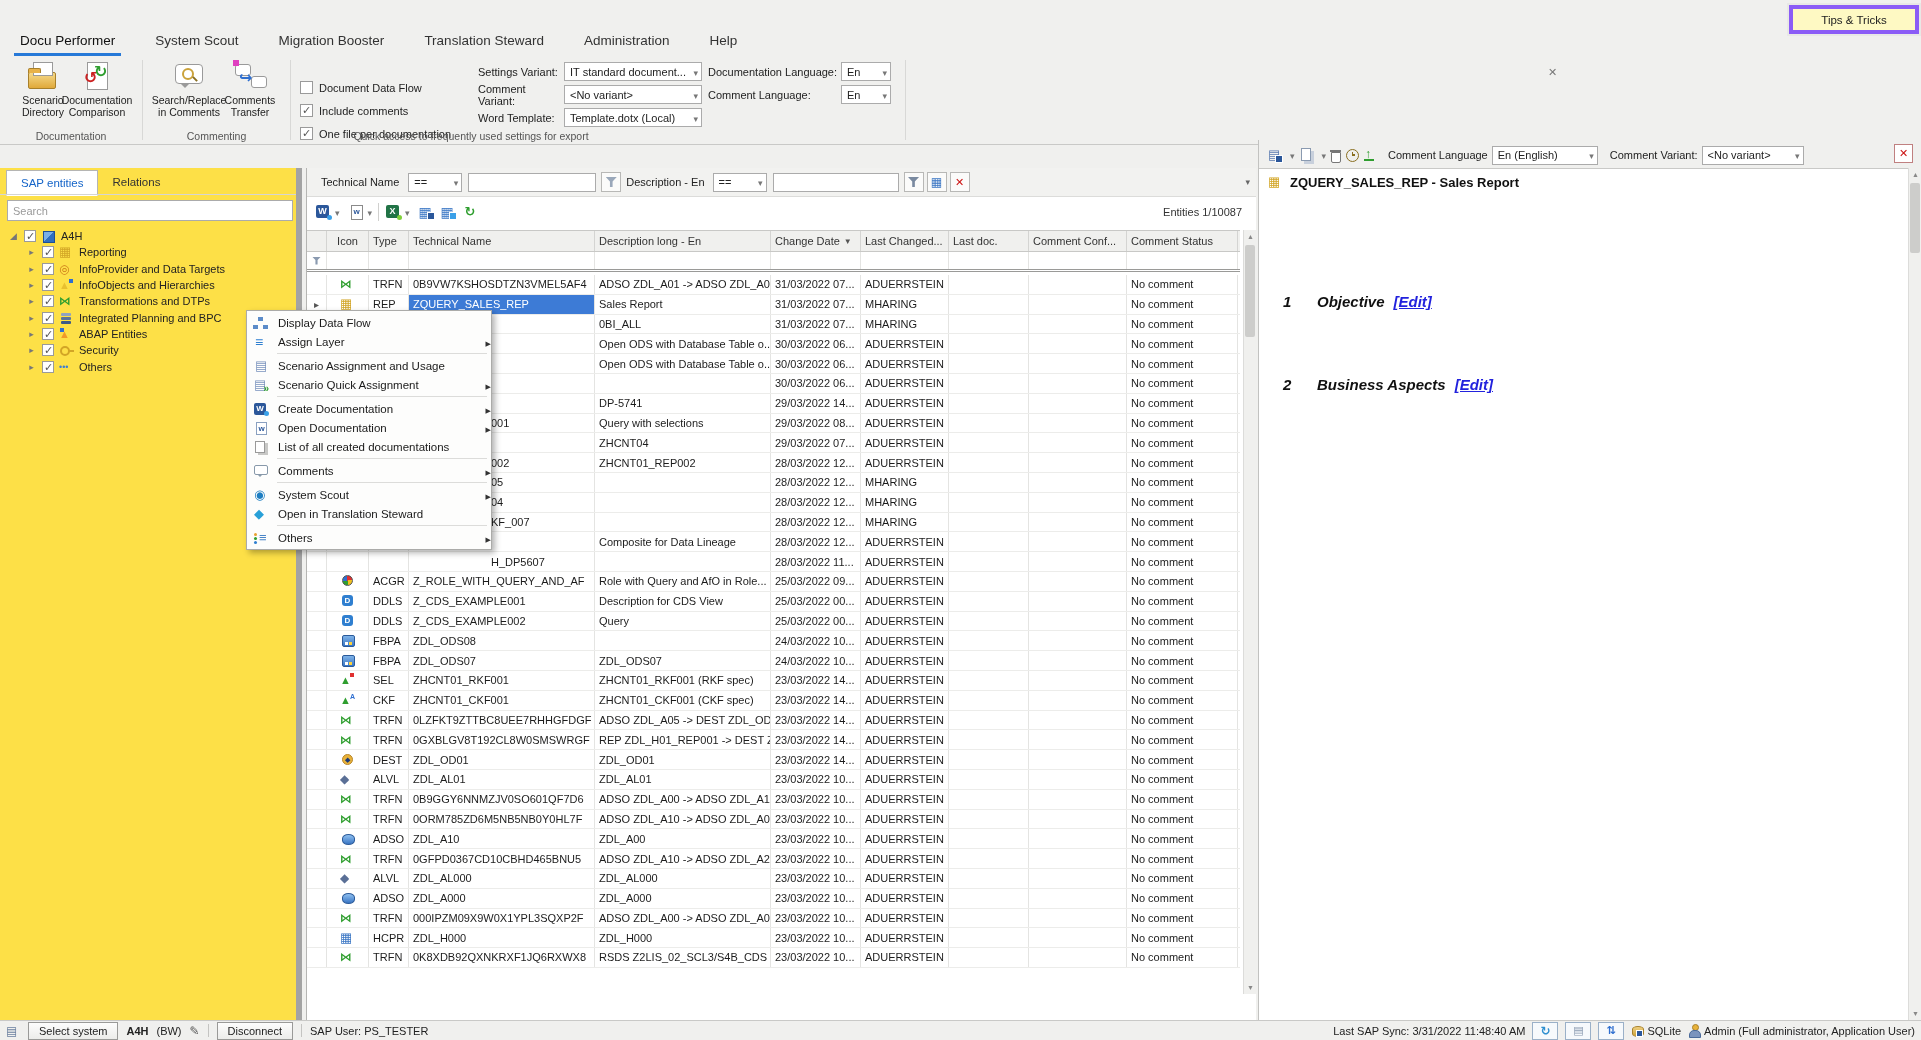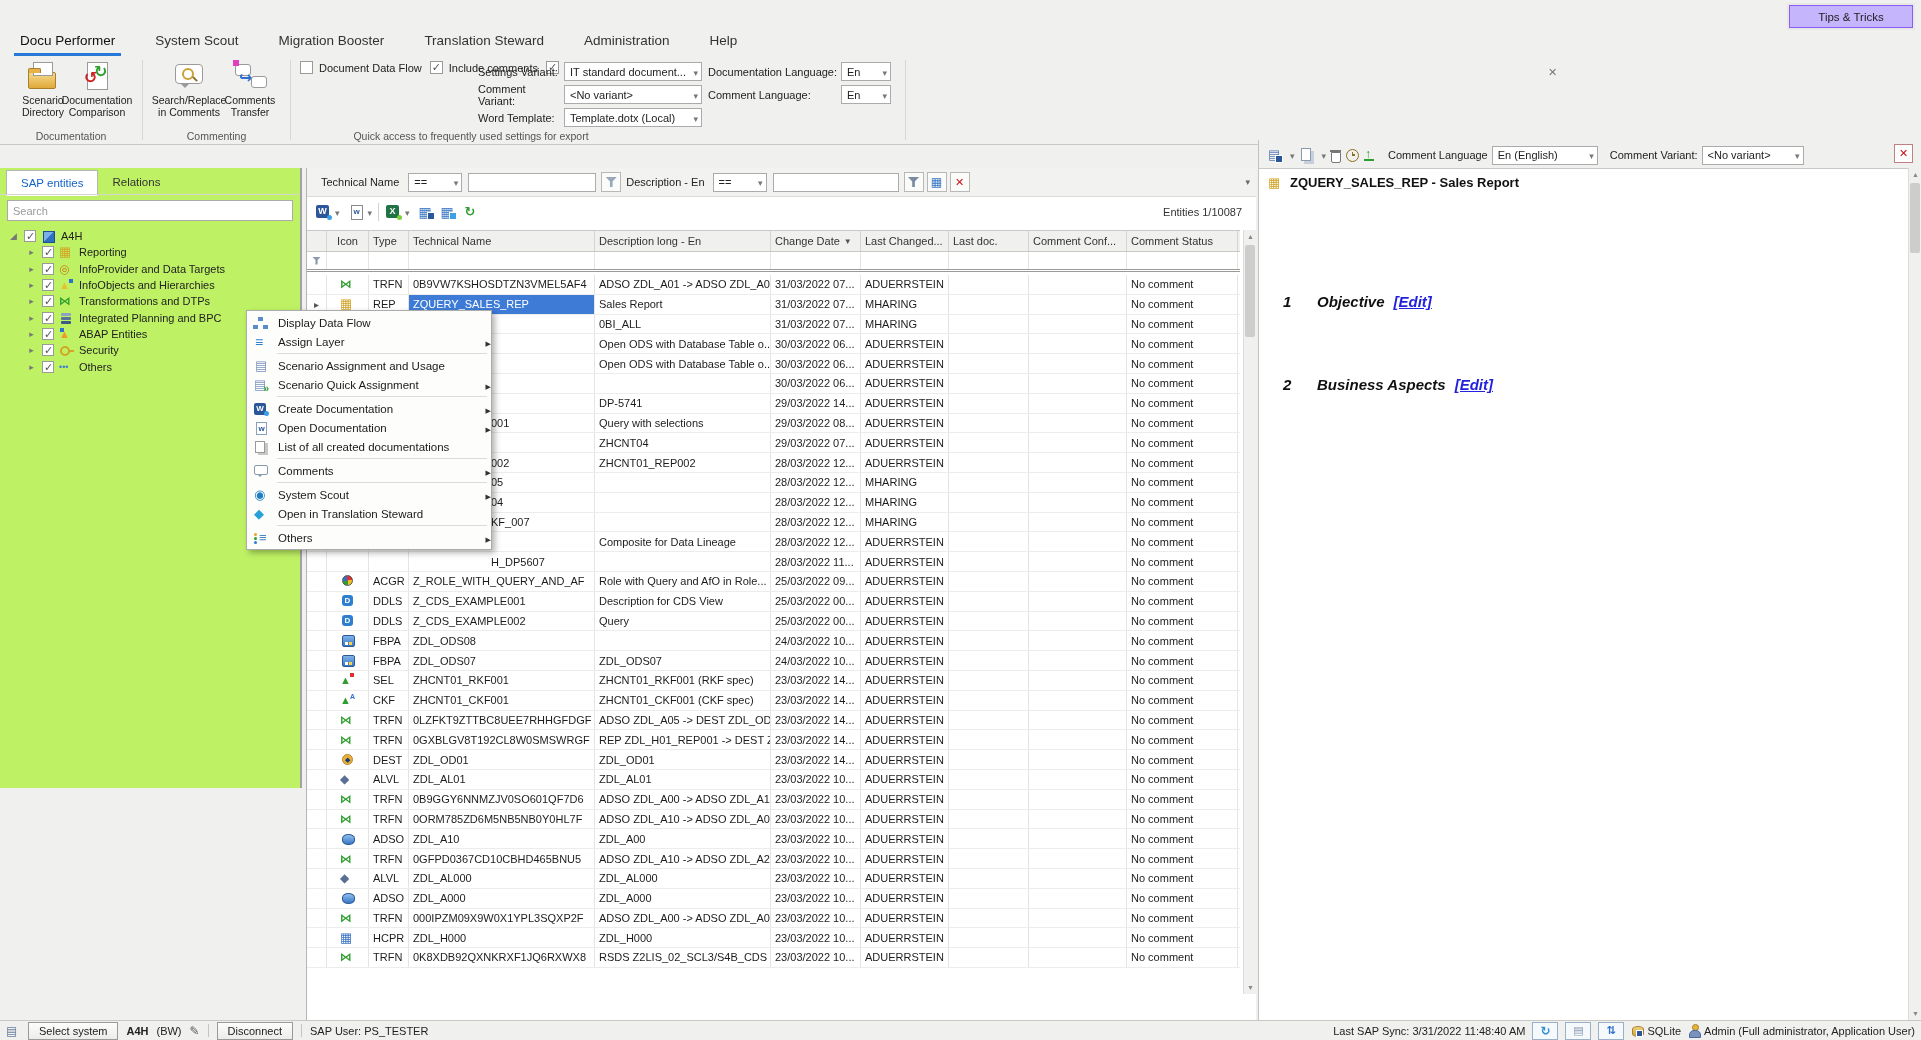--- a/index.html
+++ b/index.html
@@ -17,21 +17,21 @@
   .ic-min{width:10px;height:1px;background:#fff;}
   .ic-restore{width:8px;height:8px;border:1px solid #fff;position:relative;}
   .ic-restore::before{content:"";position:absolute;left:2px;top:-4px;width:8px;height:8px;border:1px solid #fff;border-left:none;border-bottom:none;}
   .ic-close::before{content:"✕";font-size:12px;color:#fff;}
 
   
   #ribbontabs{position:absolute;left:0;top:26px;width:1921px;height:30px;background:#f0f0ee;display:flex;align-items:center;padding-left:14px;}
   .rtab{font-size:13.5px;color:#333;padding:0 6px;margin-right:28px;height:30px;line-height:30px;position:relative;}
   .rtab.active{color:#111;}
   .rtab.active::after{content:"";position:absolute;left:0;right:0;bottom:0;height:3px;background:#2779d8;}
-  #tipsbtn{position:absolute;left:1789px;top:5px;width:122px;height:21px;background:#c4b5fd;border:1px solid #8b5cf6;
+  #tipsbtn{position:absolute;left:1789px;top:5px;width:122px;height:21px;background:#fef9c3;border:4px solid #8b5cf6;
            box-shadow:0 0 0 2px #e8e8e6;display:flex;align-items:center;justify-content:center;font-size:11.5px;color:#222;}
 
   
   #ribbonbody{position:absolute;left:0;top:56px;width:1921px;height:88px;background:#f0f0ee;border-bottom:1px solid #c9c9c7;}
   .rsep{position:absolute;top:4px;bottom:4px;width:1px;background:#d8d8d6;}
   .rgrouplabel{position:absolute;bottom:2px;font-size:10.5px;color:#555;text-align:center;}
   .bigbtn{position:absolute;top:4px;width:78px;display:flex;flex-direction:column;align-items:center;}
   .bigbtn .blbl{font-size:10.5px;color:#222;text-align:center;line-height:12px;margin-top:2px;}
   .bi{width:38px;height:32px;position:relative;}
   .bi-folder .pg{position:absolute;left:9px;top:2px;width:18px;height:12px;background:#fff;border:1px solid #9a9a9a;}
@@ -41,21 +41,21 @@
   .bi-compare .a1::before{content:"↺";position:absolute;left:6px;top:8px;color:#cc2222;font-weight:bold;font-size:16px;}
   .bi-compare .a2::before{content:"↻";position:absolute;left:16px;top:2px;color:#2f9e2f;font-weight:bold;font-size:16px;}
   .bi-searchbubble::before{content:"";position:absolute;left:5px;top:4px;width:26px;height:18px;background:#fff;border:1px solid #9a9a9a;border-radius:4px;}
   .bi-searchbubble::after{content:"";position:absolute;left:10px;top:23px;border:5px solid transparent;border-top-color:#9a9a9a;}
   .bi-searchbubble .lens{position:absolute;left:12px;top:8px;width:8px;height:8px;border:2px solid #caa23a;border-radius:50%;}
   .bi-searchbubble .lens::after{content:"";position:absolute;left:8px;top:8px;width:6px;height:2px;background:#8a6f20;transform:rotate(45deg);}
   .bi-transfer .bub1{position:absolute;left:4px;top:4px;width:14px;height:10px;background:#fff;border:1px solid #9a9a9a;border-radius:3px;}
   .bi-transfer .bub2{position:absolute;left:20px;top:16px;width:14px;height:10px;background:#fff;border:1px solid #9a9a9a;border-radius:3px;}
   .bi-transfer .arrb::before{content:"↪";position:absolute;left:8px;top:8px;color:#2f6fd0;font-weight:bold;font-size:16px;}
   .bi-transfer .pink{position:absolute;left:2px;top:0;width:6px;height:6px;background:#e040c0;}
-  .qchecks{position:absolute;left:300px;top:4px;display:flex;flex-direction:row;gap:8px;}
+  .qchecks{position:absolute;left:300px;top:24px;display:flex;flex-direction:column;gap:8px;}
   .qcheck{display:flex;align-items:center;gap:6px;height:15px;}
   .qlbl{font-size:11px;color:#222;}
   .cb{width:13px;height:13px;background:#fff;border:1px solid #9a9a9a;position:relative;flex:none;box-sizing:border-box;}
   .cb.on::after{content:"✓";position:absolute;left:1px;top:-1px;font-size:11px;color:#555;}
   .qselects{position:absolute;left:478px;top:6px;display:flex;flex-direction:column;gap:4px;}
   .qlangs{position:absolute;left:708px;top:6px;display:flex;flex-direction:column;gap:4px;}
   .qrow{display:flex;align-items:center;height:19px;}
   .qflbl{width:86px;font-size:11px;color:#222;}
   .qllbl{width:133px;font-size:11px;color:#222;}
   .combo{border:1px solid #ababab;background:#fff;height:19px;display:flex;align-items:center;padding:0 3px 0 5px;box-sizing:border-box;}
@@ -64,21 +64,21 @@
   .w138{width:138px;} .w50{width:50px;} .w104{width:106px;} .w102{width:102px;} .w54{width:54px;}
   #ribclose{position:absolute;left:1548px;top:66px;width:14px;height:14px;color:#777;}
   #ribclose::before{content:"✕";font-size:11px;}
 
   
   #tabstrip{position:absolute;left:0;top:144px;width:1258px;height:24px;background:#e9e9e7;border-bottom:1px solid #c2c2c0;}
   #doctab{position:absolute;left:2px;top:2px;height:22px;background:#fff;border:1px solid #b5b5b3;border-bottom:none;display:flex;align-items:center;padding:0 8px;gap:8px;font-size:11.5px;color:#222;}
   .tabx::before{content:"✕";font-size:9px;color:#888;}
 
   
-  #sidebar{position:absolute;left:0;top:168px;width:302px;height:620px;background:#bef264;border-right:2px solid #a3a3a3;box-sizing:border-box;}
+  #sidebar{position:absolute;left:0;top:168px;width:302px;height:852px;background:#fde047;border-right:6px solid #a3a3a3;box-sizing:border-box;}
   .stabs{position:absolute;left:6px;top:2px;height:24px;display:flex;}
   .stab{padding:0 14px;height:24px;line-height:24px;font-size:11.5px;color:#333;}
   .stab.active{color:#1464c8;background:#fff;border:1px solid #b5b5b3;border-bottom:1px solid #fff;}
   .stabline{position:absolute;left:0;top:26px;width:100%;height:1px;background:#d5d5d3;}
   .search{position:absolute;left:7px;top:32px;width:274px;height:19px;border:1px solid #ababab;padding:0 5px;font-size:11px;color:#222;font-family:inherit;outline:none;}
   .search::placeholder{color:#9a9a9a;}
   .tree{position:absolute;left:0;top:60px;width:300px;}
   .trow{display:flex;align-items:center;height:16.3px;gap:5px;}
   .trow.lv0{padding-left:8px;} .trow.lv1{padding-left:26px;}
   .texp{width:11px;text-align:center;font-size:9px;color:#777;flex:none;}
@@ -211,21 +211,21 @@
   .i-hist{position:relative;width:13px;height:13px;border:1.5px solid #8a6f20;border-radius:50%;box-sizing:border-box;flex:none;}
   .i-hist::before{content:"";position:absolute;left:4.5px;top:2px;width:1.5px;height:4px;background:#8a6f20;}
   .i-hist::after{content:"";position:absolute;left:4.5px;top:4.8px;width:3.5px;height:1.5px;background:#8a6f20;}
   .i-export{position:relative;width:13px;height:14px;flex:none;}
   .i-export::before{content:"↑";position:absolute;left:2px;top:-1px;color:#2f9e2f;font-weight:bold;font-size:12px;}
   .i-export::after{content:"";position:absolute;left:1px;bottom:1px;width:10px;height:2px;background:#2f9e2f;}
   .cllbl{font-size:11px;color:#222;margin-left:8px;}
   #cxbtn{position:absolute;right:8px;top:4px;width:17px;height:17px;background:#fff;border:1px solid #c08080;display:flex;align-items:center;justify-content:center;}
   #cxbtn::before{content:"✕";color:#cc1111;font-weight:bold;font-size:11px;}
   #ccontent{position:absolute;left:0;top:28px;width:650px;bottom:0;background:#fff;border-top:1px solid #c9c9c7;}
-  #ctitle{display:flex;align-items:center;gap:8px;padding:6px 0 0 9px;}
+  #ctitle{display:flex;align-items:flex-start;gap:8px;padding:6px 0 0 9px;}
   .doctbl{width:14px;height:13px;position:relative;flex:none;}
   .doctbl::before{content:"▦";color:#d2a526;font-size:13px;line-height:13px;}
   #ctitle .ttxt{font-size:13px;font-weight:bold;color:#111;}
   .sections{position:absolute;left:24px;top:124px;display:flex;flex-direction:column;gap:66px;}
   .sec{display:flex;align-items:baseline;font-size:15px;font-weight:bold;font-style:italic;color:#111;}
   .snum{width:34px;}
   .sedit{color:#2222dd;text-decoration:underline;margin-left:9px;}
   #cvscroll{position:absolute;right:0;top:28px;width:13px;bottom:0;background:#f0f0ee;border-left:1px solid #dcdcda;box-sizing:border-box;}
   #cvscroll .sthumb{top:15px;height:70px;}
   #cvscroll .dn{position:absolute;bottom:0;}

